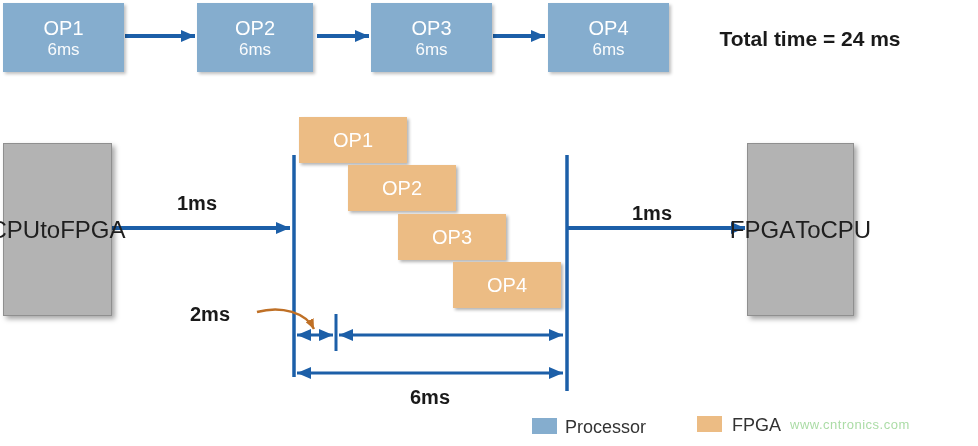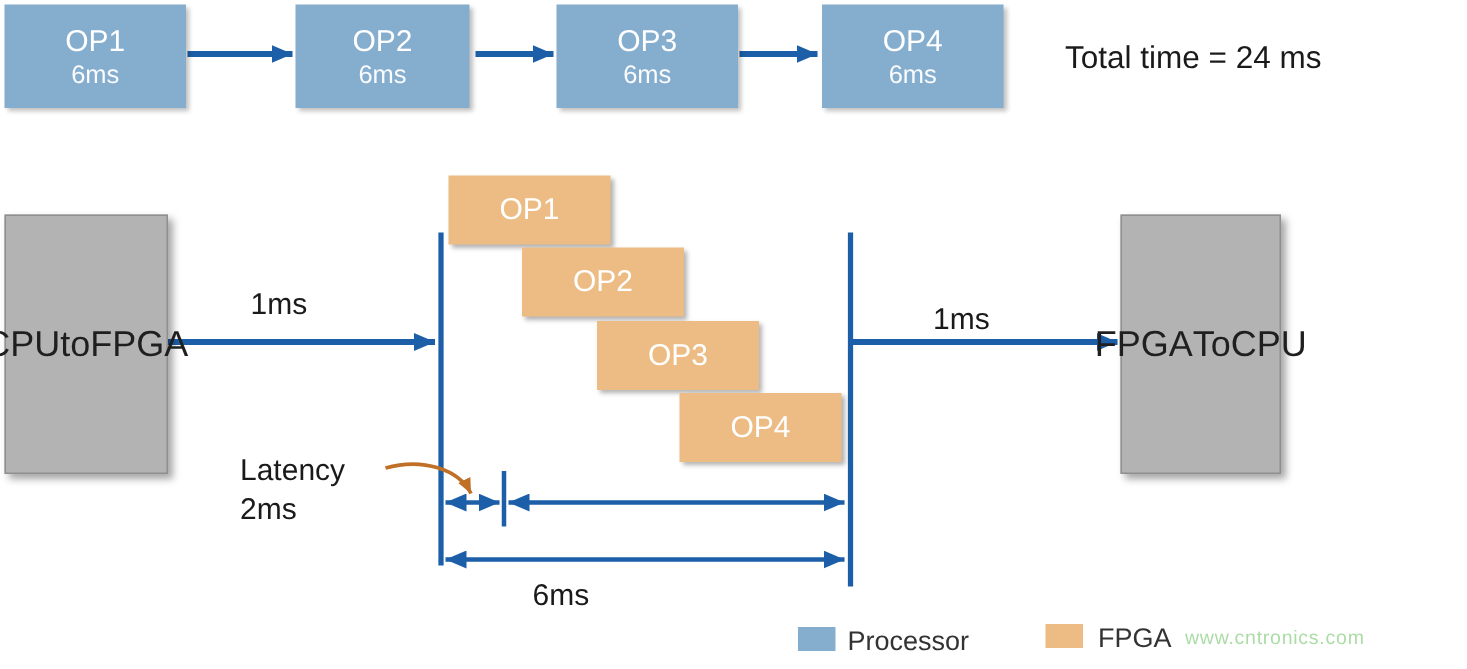--- a/index.html
+++ b/index.html
@@ -32,21 +32,21 @@
   
   .box-gray{
     position:absolute;top:143px;height:171px;background:#b3b3b3;
     border:1px solid #8f8f8f;box-shadow:3px 3px 5px rgba(0,0,0,.35);
     display:flex;flex-direction:row;align-items:center;justify-content:center;
     color:#1f1f1f;font-size:24px;line-height:28px;text-align:center;
   }
   #grayL{left:3px;width:107px}
   #grayR{left:747px;width:105px}
   
-  .lbl{position:absolute;color:#1a1a1a;text-align:left;}
+  .lbl{position:absolute;color:#1a1a1a;text-align:center;font-weight:bold;}
   #lbl-total-top{left:710px;top:27px;width:200px;font-size:21px;}
   #lbl-1ms-left{left:167px;top:192px;width:60px;font-size:20px;}
   #lbl-1ms-right{left:622px;top:202px;width:60px;font-size:20px;}
   #lbl-latency{left:160px;top:301px;width:100px;font-size:20px;line-height:26px;}
   #lbl-4ms{left:383px;top:340px;width:100px;font-size:22px;}
   #lbl-total-bottom{left:355px;top:384px;width:150px;font-size:20px;line-height:26px;}
   
   .sw{position:absolute;width:25px;height:16px;}
   #sw-proc{left:532px;top:418px;background:#85adce;}
   #sw-fpga{left:697px;top:416px;background:#ecbc84;}
@@ -127,21 +127,20 @@
   <div id="pipe3" class="box-pipe">
     <span>OP3</span>
   </div>
   <div id="pipe4" class="box-pipe">
     <span>OP4</span>
   </div>
 
   <div id="lbl-1ms-left" class="lbl">1ms</div>
   <div id="lbl-1ms-right" class="lbl">1ms</div>
   <div id="lbl-latency" class="lbl">
-    <div>Latency</div>
     <div>2ms</div>
   </div>
   <div id="lbl-total-bottom" class="lbl">
     <div>6ms</div>
   </div>
 
   <div id="sw-proc" class="sw"></div>
   <div id="lbl-proc" class="legend-lbl">Processor</div>
   <div id="sw-fpga" class="sw"></div>
   <div id="lbl-fpga" class="legend-lbl">FPGA</div>

